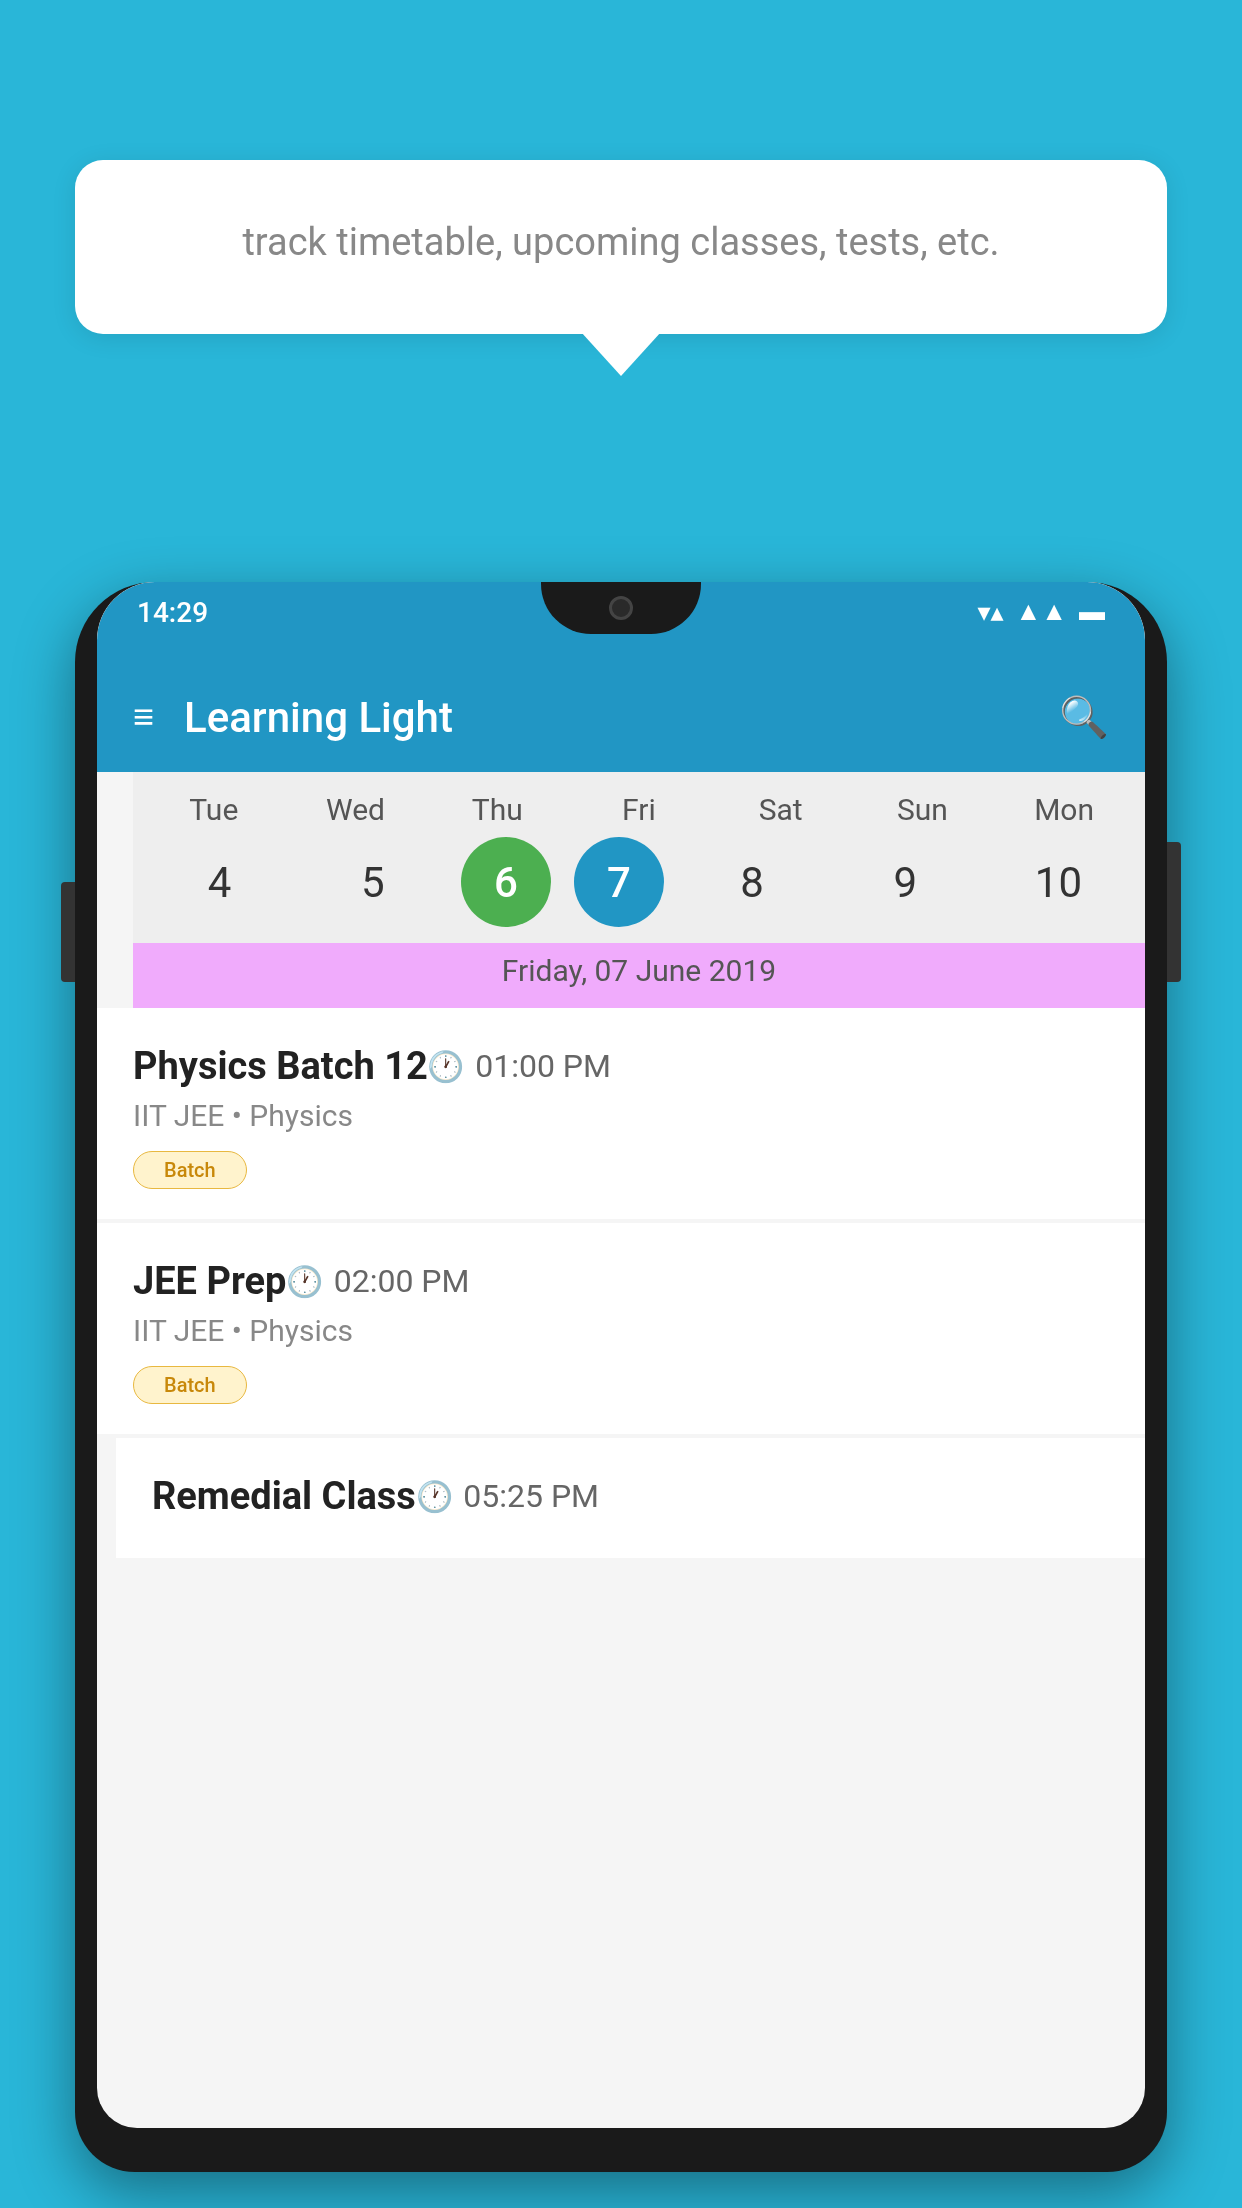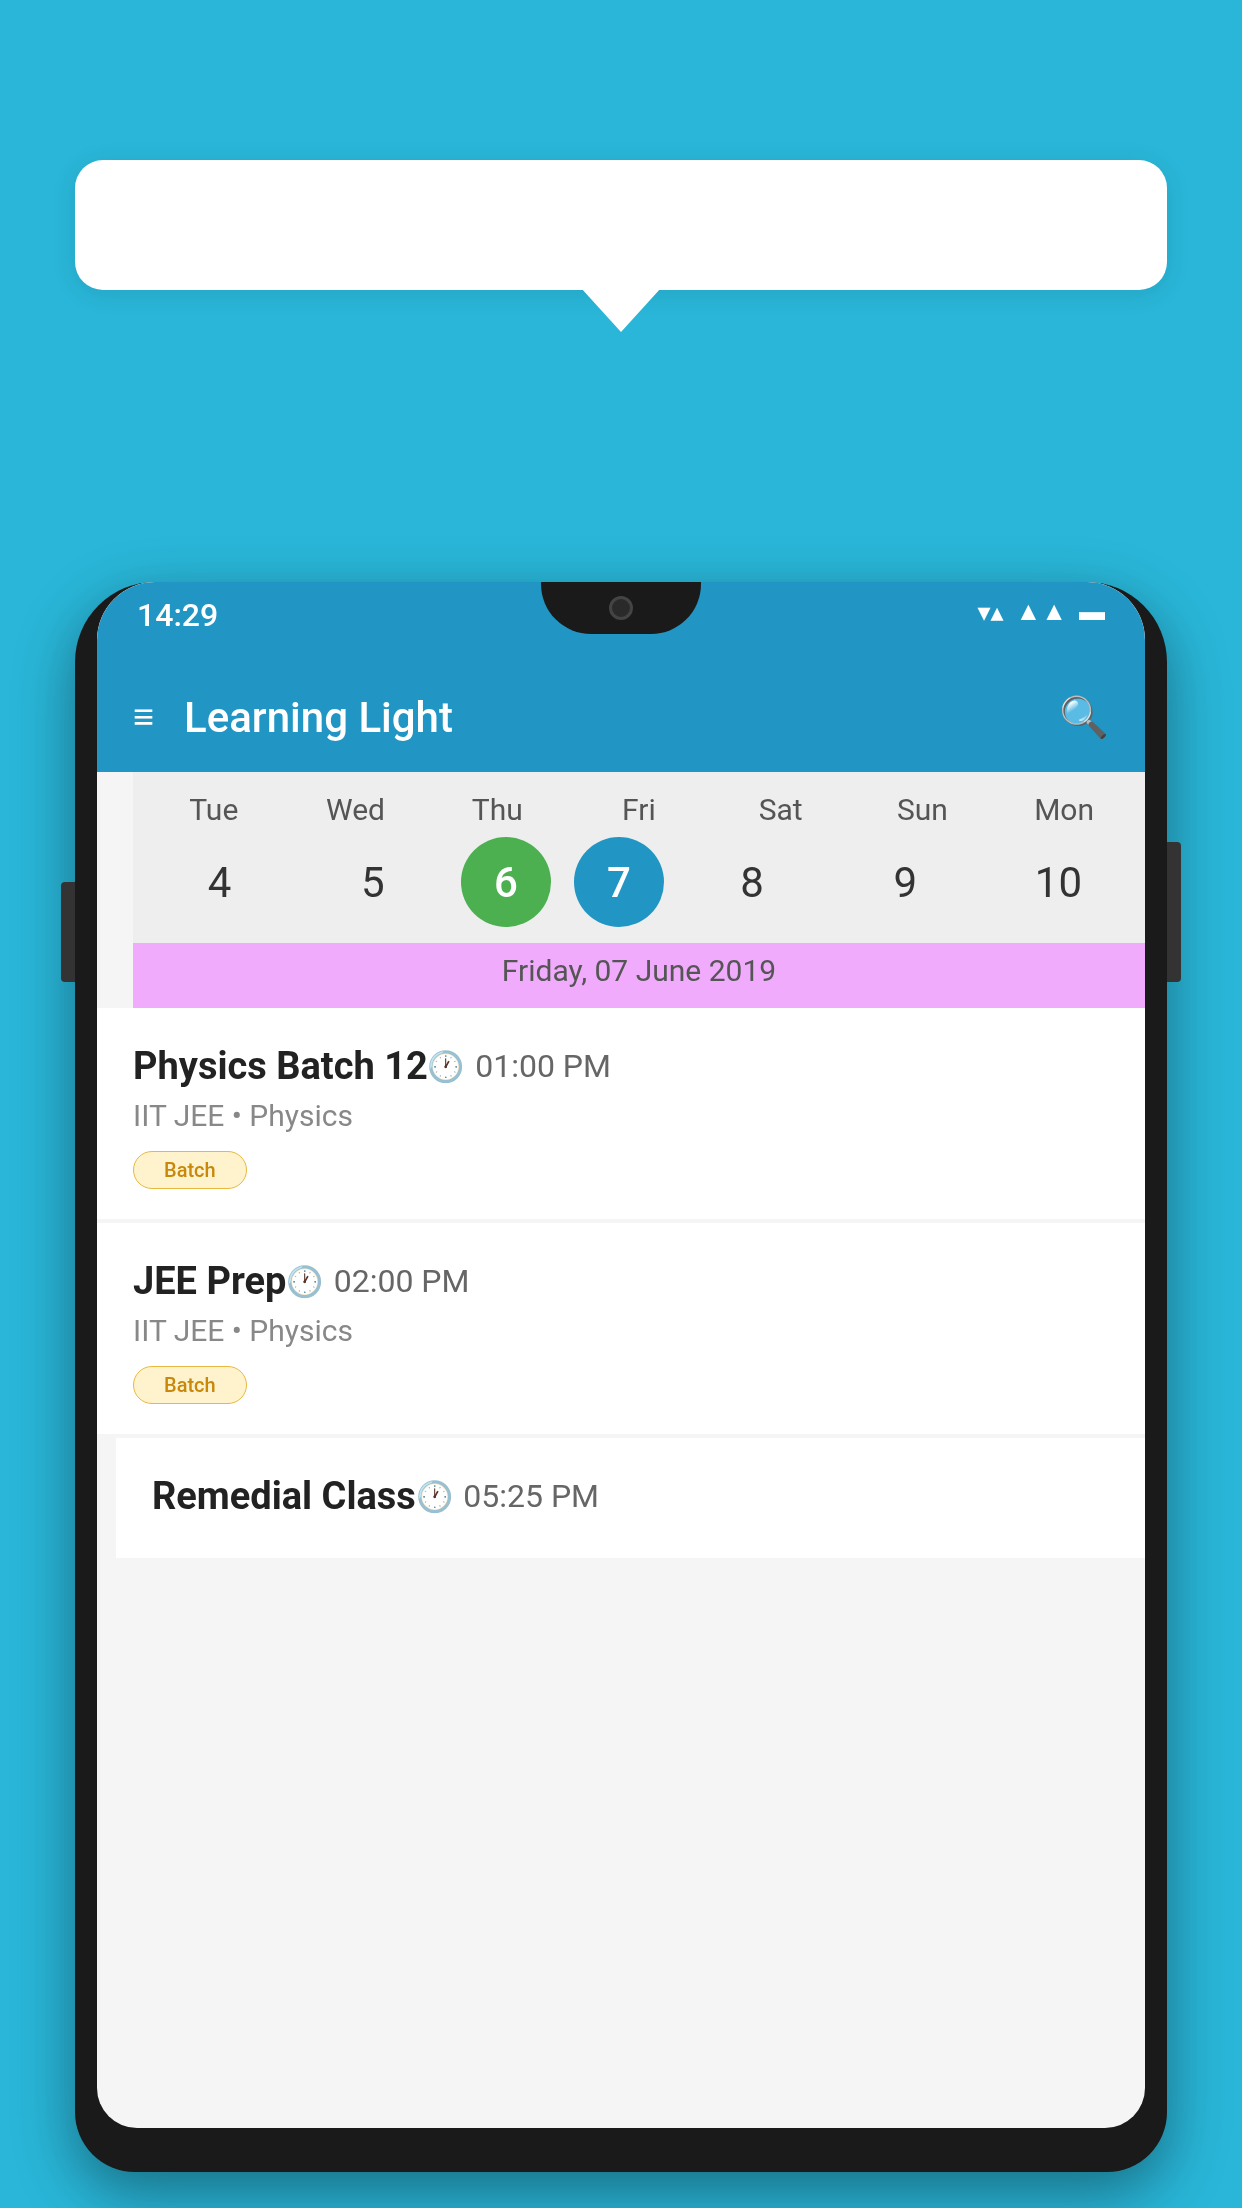--- a/index.html
+++ b/index.html
@@ -132,21 +132,21 @@
     .camera-dot {
       width: 24px;
       height: 24px;
       background: #2a2a2a;
       border-radius: 50%;
       border: 3px solid #444;
     }
 
     .status-left {
       color: white;
-      font-size: 32px;
+      font-size: 28px;
       font-weight: 500;
       z-index: 2;
     }
 
     .status-right {
       display: flex;
       align-items: center;
       gap: 12px;
       z-index: 2;
     }
@@ -309,20 +309,21 @@
     
     .schedule-item.partial {
       overflow: hidden;
       margin-left: 19px;
     }
   </style>
 </head>
 <body>
 
 <div class="speech-bubble">
+  <div class="bubble-subtitle">track timetable, upcoming classes, tests, etc.</div>
 </div>
 
 <div class="phone-wrapper">
   <div class="phone-outer">
     <div class="phone-inner">
 
       <div class="notch-area">
         <span class="status-left">14:29</span>
         <div class="notch-cutout">
           <div class="camera-dot"></div>

